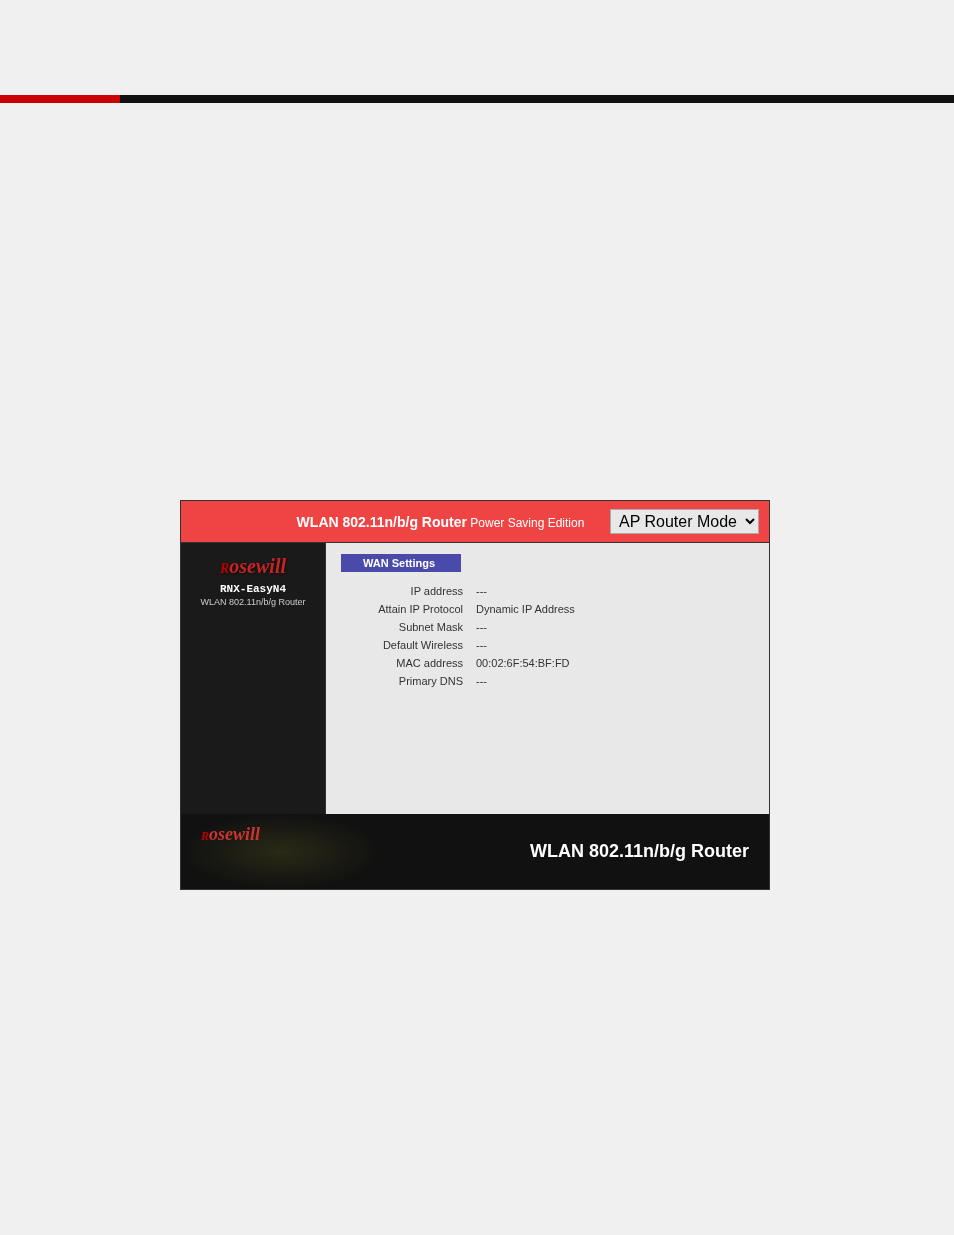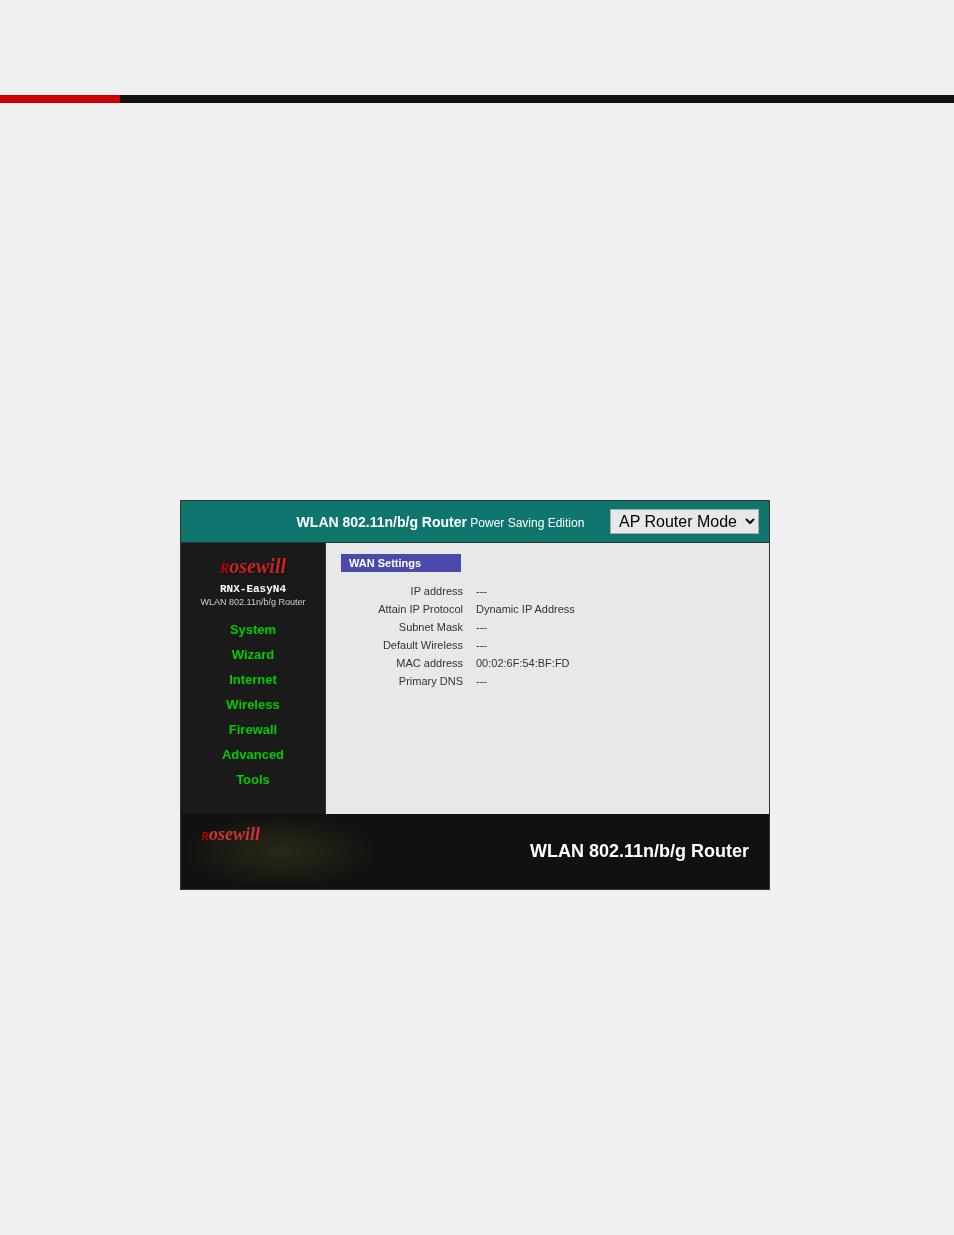--- a/index.html
+++ b/index.html
@@ -37,21 +37,21 @@
       width: 590px;
       height: 390px;
       background: #1a1a1a;
       border: 1px solid #333;
       display: flex;
       flex-direction: column;
     }
 
     
     .header-bar {
-      background: #0f766e;
+      background: #ef4444;
       padding: 8px 10px;
       display: flex;
       align-items: center;
       justify-content: space-between;
       border-bottom: 1px solid #333;
       min-height: 42px;
     }
     .header-title {
       color: #fff;
       font-size: 14px;
@@ -152,21 +152,21 @@
 
     .content-inner {
       padding: 10px 15px;
     }
 
     .section-header {
       background: #4a4aaa;
       color: #fff;
       font-size: 11px;
       font-weight: bold;
-      padding: 3px 8px;
+      padding: 3px 22px;
       margin-bottom: 10px;
       display: inline-block;
       min-width: 120px;
     }
 
     .settings-table {
       width: 100%;
       border-collapse: collapse;
     }
     .settings-table tr td {
@@ -245,29 +245,20 @@
   </div>
 
   <div class="router-body">
 
     <div class="sidebar">
       <div class="sidebar-logo">
         <span style="font-size:14px; color:#bb0000;">R</span><span style="font-size:20px;">osewill</span>
       </div>
       <div class="sidebar-model">RNX-EasyN4</div>
       <div class="sidebar-subtitle">WLAN 802.11n/b/g Router</div>
-      <nav class="sidebar-nav">
-        <div class="nav-item">System</div>
-        <div class="nav-item">Wizard</div>
-        <div class="nav-item">Internet</div>
-        <div class="nav-item">Wireless</div>
-        <div class="nav-item">Firewall</div>
-        <div class="nav-item">Advanced</div>
-        <div class="nav-item">Tools</div>
-      </nav>
     </div>
 
     <div class="main-content">
       <div class="content-inner">
         <div class="section-header">WAN Settings</div>
         <table class="settings-table">
           <tbody>
             <tr>
               <td>IP address</td>
               <td>---</td>

